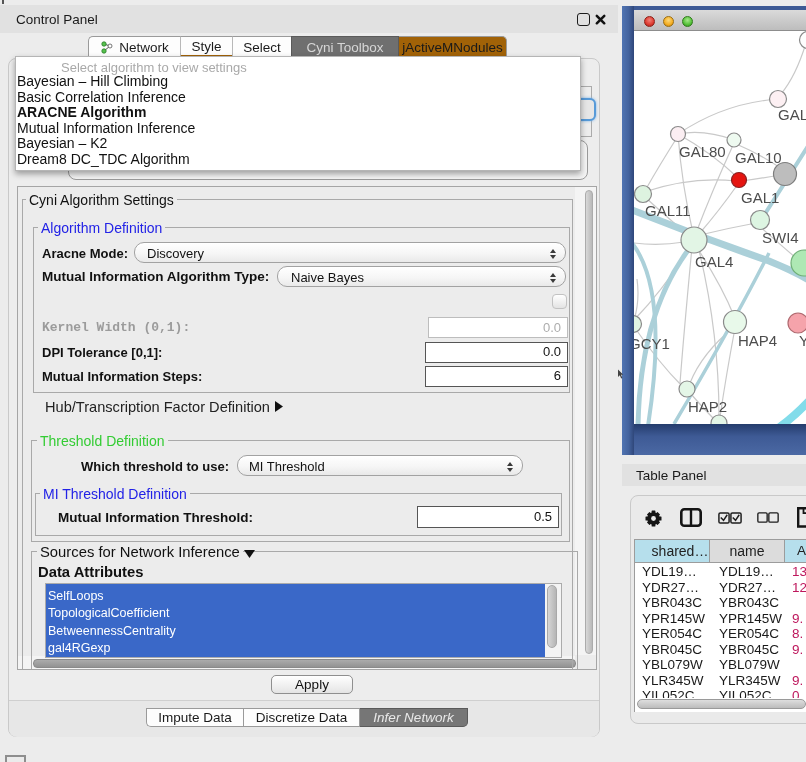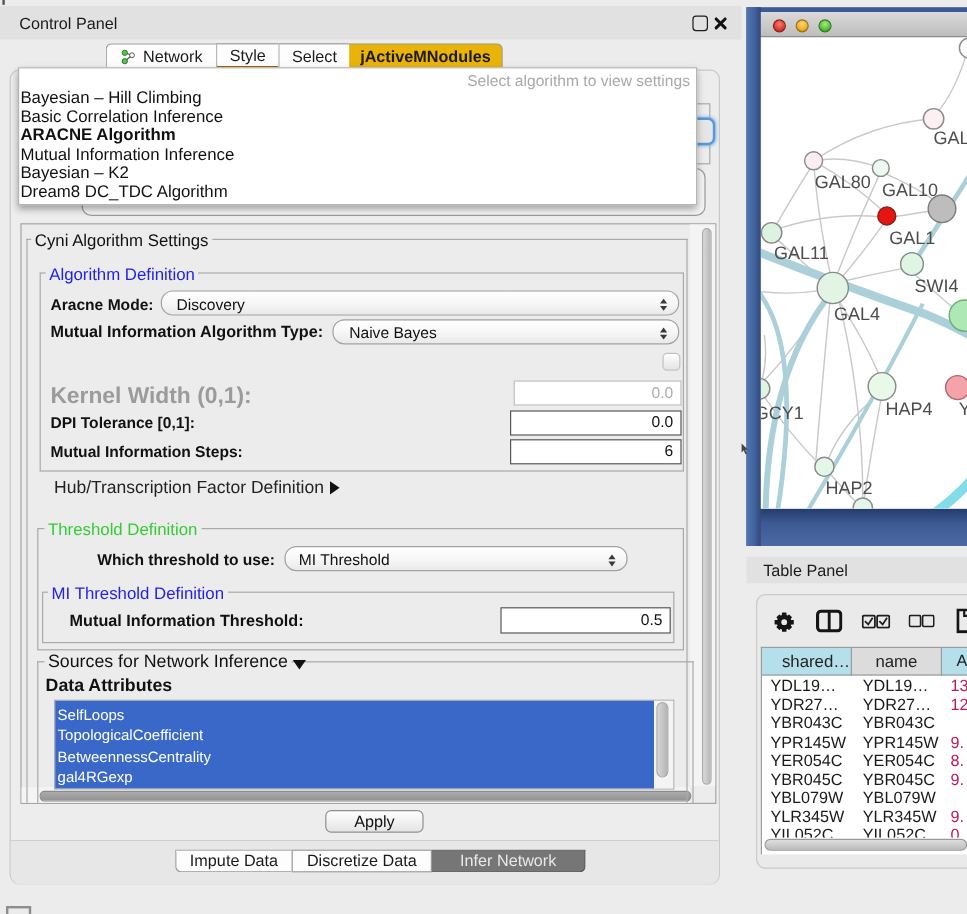--- a/index.html
+++ b/index.html
@@ -29,29 +29,30 @@
     <div style="background:#fdfdfd;border:1px solid #9a9a9a;border-right:none;border-radius:5px 0 0 0;display:flex;align-items:center;justify-content:center;width:92px;box-sizing:border-box;">
       <svg width="14" height="14" viewBox="0 0 14 14" style="margin-right:5px;">
         <path d="M4 3 L10 5 M4 10 L10 5" stroke="#555" stroke-width="1"></path>
         <circle cx="4" cy="3" r="2.2" fill="#57c24d" stroke="#2a7a2a" stroke-width="0.8"></circle>
         <circle cx="4" cy="10" r="2.2" fill="#57c24d" stroke="#2a7a2a" stroke-width="0.8"></circle>
         <circle cx="10" cy="5" r="2" fill="#fff" stroke="#555" stroke-width="0.8"></circle>
       </svg>
       Network</div>
     <div style="background:#fdfdfd;border-top:1px solid #9a9a9a;border-bottom:4px solid #a16207;border-left:1px solid #b8b8b8;display:flex;align-items:center;justify-content:center;width:52px;box-sizing:border-box;">Style</div>
     <div style="background:#fdfdfd;border-top:1px solid #9a9a9a;border-bottom:1px solid #9a9a9a;border-left:1px solid #b8b8b8;display:flex;align-items:center;justify-content:center;width:59px;box-sizing:border-box;">Select</div>
-    <div style="background:#eab308;border:1px solid #9a9a9a;border-left:none;border-radius:0 5px 0 0;display:flex;align-items:center;justify-content:center;width:128px;box-sizing:border-box;font-weight:bold;">jActiveMNodules</div>
+    <div style="background:#6f6f6f;border:1px solid #5a5a5a;display:flex;align-items:center;justify-content:center;width:108px;color:#d6d6d6;box-sizing:border-box;">Cyni Toolbox</div>
+    <div style="background:#a16207;border:1px solid #9a9a9a;border-left:none;border-radius:0 5px 0 0;display:flex;align-items:center;justify-content:center;width:108px;box-sizing:border-box;">jActiveMNodules</div>
   </div>
 
   <div class="abs" style="left:68px;top:140px;width:520px;height:40px;border:1px solid #9a9a9a;border-radius:8px;background:#f4f4f4;box-sizing:border-box;"></div>
   <div class="abs" style="left:30px;top:86px;width:562px;height:51px;border:1px solid #ababab;box-sizing:border-box;"></div>
   <div class="abs" style="left:571px;top:98px;width:25px;height:23px;border:2.5px solid #579ad8;border-radius:6px;background:#e6e6e6;box-sizing:border-box;box-shadow:0 0 3px #79b2e8;"></div>
 
   <div class="abs" style="left:15px;top:56px;width:566px;height:115px;background:#ffffff;border:1px solid #b5b5b5;box-sizing:border-box;box-shadow:0 3px 6px rgba(0,0,0,0.35);"></div>
-  <div class="abs" style="left:15px;top:60px;width:560px;text-align:right;font-size:13px;color:#a9a9a9;">Select algorithm to view settings</div>
+  <div class="abs" style="left:15px;top:60px;width:560px;text-align:left;font-size:13px;color:#a9a9a9;padding-left:46px;">Select algorithm to view settings</div>
   <div class="abs" style="left:17px;top:74px;font-size:14px;color:#111;line-height:15.5px;">
     Bayesian – Hill Climbing<br>
     Basic Correlation Inference<br>
     <span class="b">ARACNE Algorithm</span><br>
     Mutual Information Inference<br>
     Bayesian – K2<br>
     Dream8 DC_TDC Algorithm
   </div>
 
   <div class="abs" style="left:17px;top:186px;width:580px;height:484px;border:1px solid #a5a5a5;box-sizing:border-box;background:#ececec;"></div>
@@ -71,21 +72,21 @@
   <div class="abs b" style="left:42px;top:246px;font-size:13px;color:#111;">Aracne Mode:</div>
   <div class="abs combo" style="left:134px;top:242px;width:432px;height:21px;"></div>
   <div class="abs" style="left:147px;top:246px;font-size:13px;color:#111;">Discovery</div>
 
   <div class="abs b" style="left:42px;top:269px;font-size:13.5px;color:#111;">Mutual Information Algorithm Type:</div>
   <div class="abs combo" style="left:277px;top:266px;width:289px;height:21px;"></div>
   <div class="abs" style="left:291px;top:270px;font-size:13px;color:#111;">Naive Bayes</div>
 
   <div class="abs" style="left:552px;top:294px;width:15px;height:15px;border:1px solid #c2c2c2;border-radius:4px;background:linear-gradient(180deg,#ffffff,#e3e3e3);box-sizing:border-box;"></div>
 
-  <div class="abs b" style="left:42px;top:320px;font-size:19px;color:#9b9b9b;">Kernel Width (0,1):</div>
+  <div class="abs b" style="left:42px;top:320px;font-size:13px;color:#9b9b9b;font-family:Liberation Mono, monospace;">Kernel Width (0,1):</div>
   <div class="abs" style="left:428px;top:317px;width:140px;height:21px;border:1px solid #bdbdbd;background:#fff;box-sizing:border-box;font-size:13px;color:#adadad;text-align:right;line-height:19px;padding-right:6px;">0.0</div>
 
   <div class="abs b" style="left:42px;top:345px;font-size:13px;color:#111;">DPI Tolerance [0,1]:</div>
   <div class="abs" style="left:425px;top:342px;width:143px;height:21px;border:1.5px solid #555;background:#fff;box-sizing:border-box;font-size:13px;color:#111;text-align:right;line-height:18px;padding-right:6px;">0.0</div>
 
   <div class="abs b" style="left:42px;top:369px;font-size:13px;color:#111;">Mutual Information Steps:</div>
   <div class="abs" style="left:425px;top:366px;width:143px;height:21px;border:1.5px solid #555;background:#fff;box-sizing:border-box;font-size:13px;color:#111;text-align:right;line-height:18px;padding-right:6px;">6</div>
 
   <div class="abs" style="left:45px;top:399px;font-size:14.6px;color:#222;">Hub/Transcription Factor Definition</div>
   <svg class="abs" style="left:273px;top:400px;" width="12" height="13" viewBox="0 0 12 13">
@@ -119,21 +120,21 @@
   <div class="abs" style="left:545px;top:584px;width:16px;height:73px;background:#f4f4f4;"></div>
   <div class="abs" style="left:547px;top:585px;width:10px;height:63px;background:linear-gradient(90deg,#d6d6d6,#b5b5b5);border-radius:5px;border:1px solid #a8a8a8;box-sizing:border-box;"></div>
 
   <div class="abs" style="left:271px;top:675px;width:82px;height:19px;border:1px solid #8f8f8f;border-radius:5px;background:linear-gradient(180deg,#ffffff,#e4e4e4);box-sizing:border-box;text-align:center;font-size:13.5px;color:#111;line-height:17px;">Apply</div>
 
   <div class="abs" style="left:9px;top:700px;width:590px;height:36px;background:#e7e7e7;border-top:1px solid #cfcfcf;border-radius:0 0 8px 8px;"></div>
 
   <div class="abs" style="left:146px;top:708px;height:19px;display:flex;font-size:13.5px;color:#1a1a1a;">
     <div style="background:#fdfdfd;border:1px solid #9a9a9a;border-right:none;border-radius:0 0 0 5px;display:flex;align-items:center;justify-content:center;width:97px;box-sizing:border-box;">Impute Data</div>
     <div style="background:#fdfdfd;border:1px solid #9a9a9a;display:flex;align-items:center;justify-content:center;width:117px;box-sizing:border-box;">Discretize Data</div>
-    <div style="background:#767676;border:1px solid #5a5a5a;border-left:none;border-radius:0 0 5px 0;display:flex;align-items:center;justify-content:center;width:128px;color:#e9e9e9;box-sizing:border-box;">Infer Network</div>
+    <div style="background:#767676;border:1px solid #5a5a5a;border-left:none;border-radius:0 0 5px 0;display:flex;align-items:center;justify-content:center;width:108px;color:#e9e9e9;box-sizing:border-box;font-style:italic;">Infer Network</div>
   </div>
 
   <div class="abs" style="left:5px;top:755px;width:21px;height:14px;border:2px solid #8e8e8e;background:#ebebeb;box-sizing:border-box;"></div>
 
   <div class="abs" style="left:622px;top:6px;width:184px;height:449px;background:#3d5a95;"></div>
   <div class="abs" style="left:622px;top:6px;width:12px;height:449px;background:linear-gradient(90deg,#5074b2,#44639e 55%,#2f477a);"></div>
   <div class="abs" style="left:634px;top:424px;width:172px;height:31px;background:linear-gradient(180deg,#243c6c,#3e5a95 40%,#4b69a4);"></div>
 
   <div class="abs" style="left:634px;top:10px;width:172px;height:21px;background:linear-gradient(180deg,#dadada,#bdbdbd);border-bottom:1px solid #8d8d8d;box-sizing:border-box;"></div>
   <div class="abs" style="left:644px;top:16px;width:11px;height:11px;border-radius:50%;background:radial-gradient(circle at 50% 35%,#f08078,#dd3b30 60%,#a02018);border:0.5px solid #8c1f16;box-sizing:border-box;"></div>

